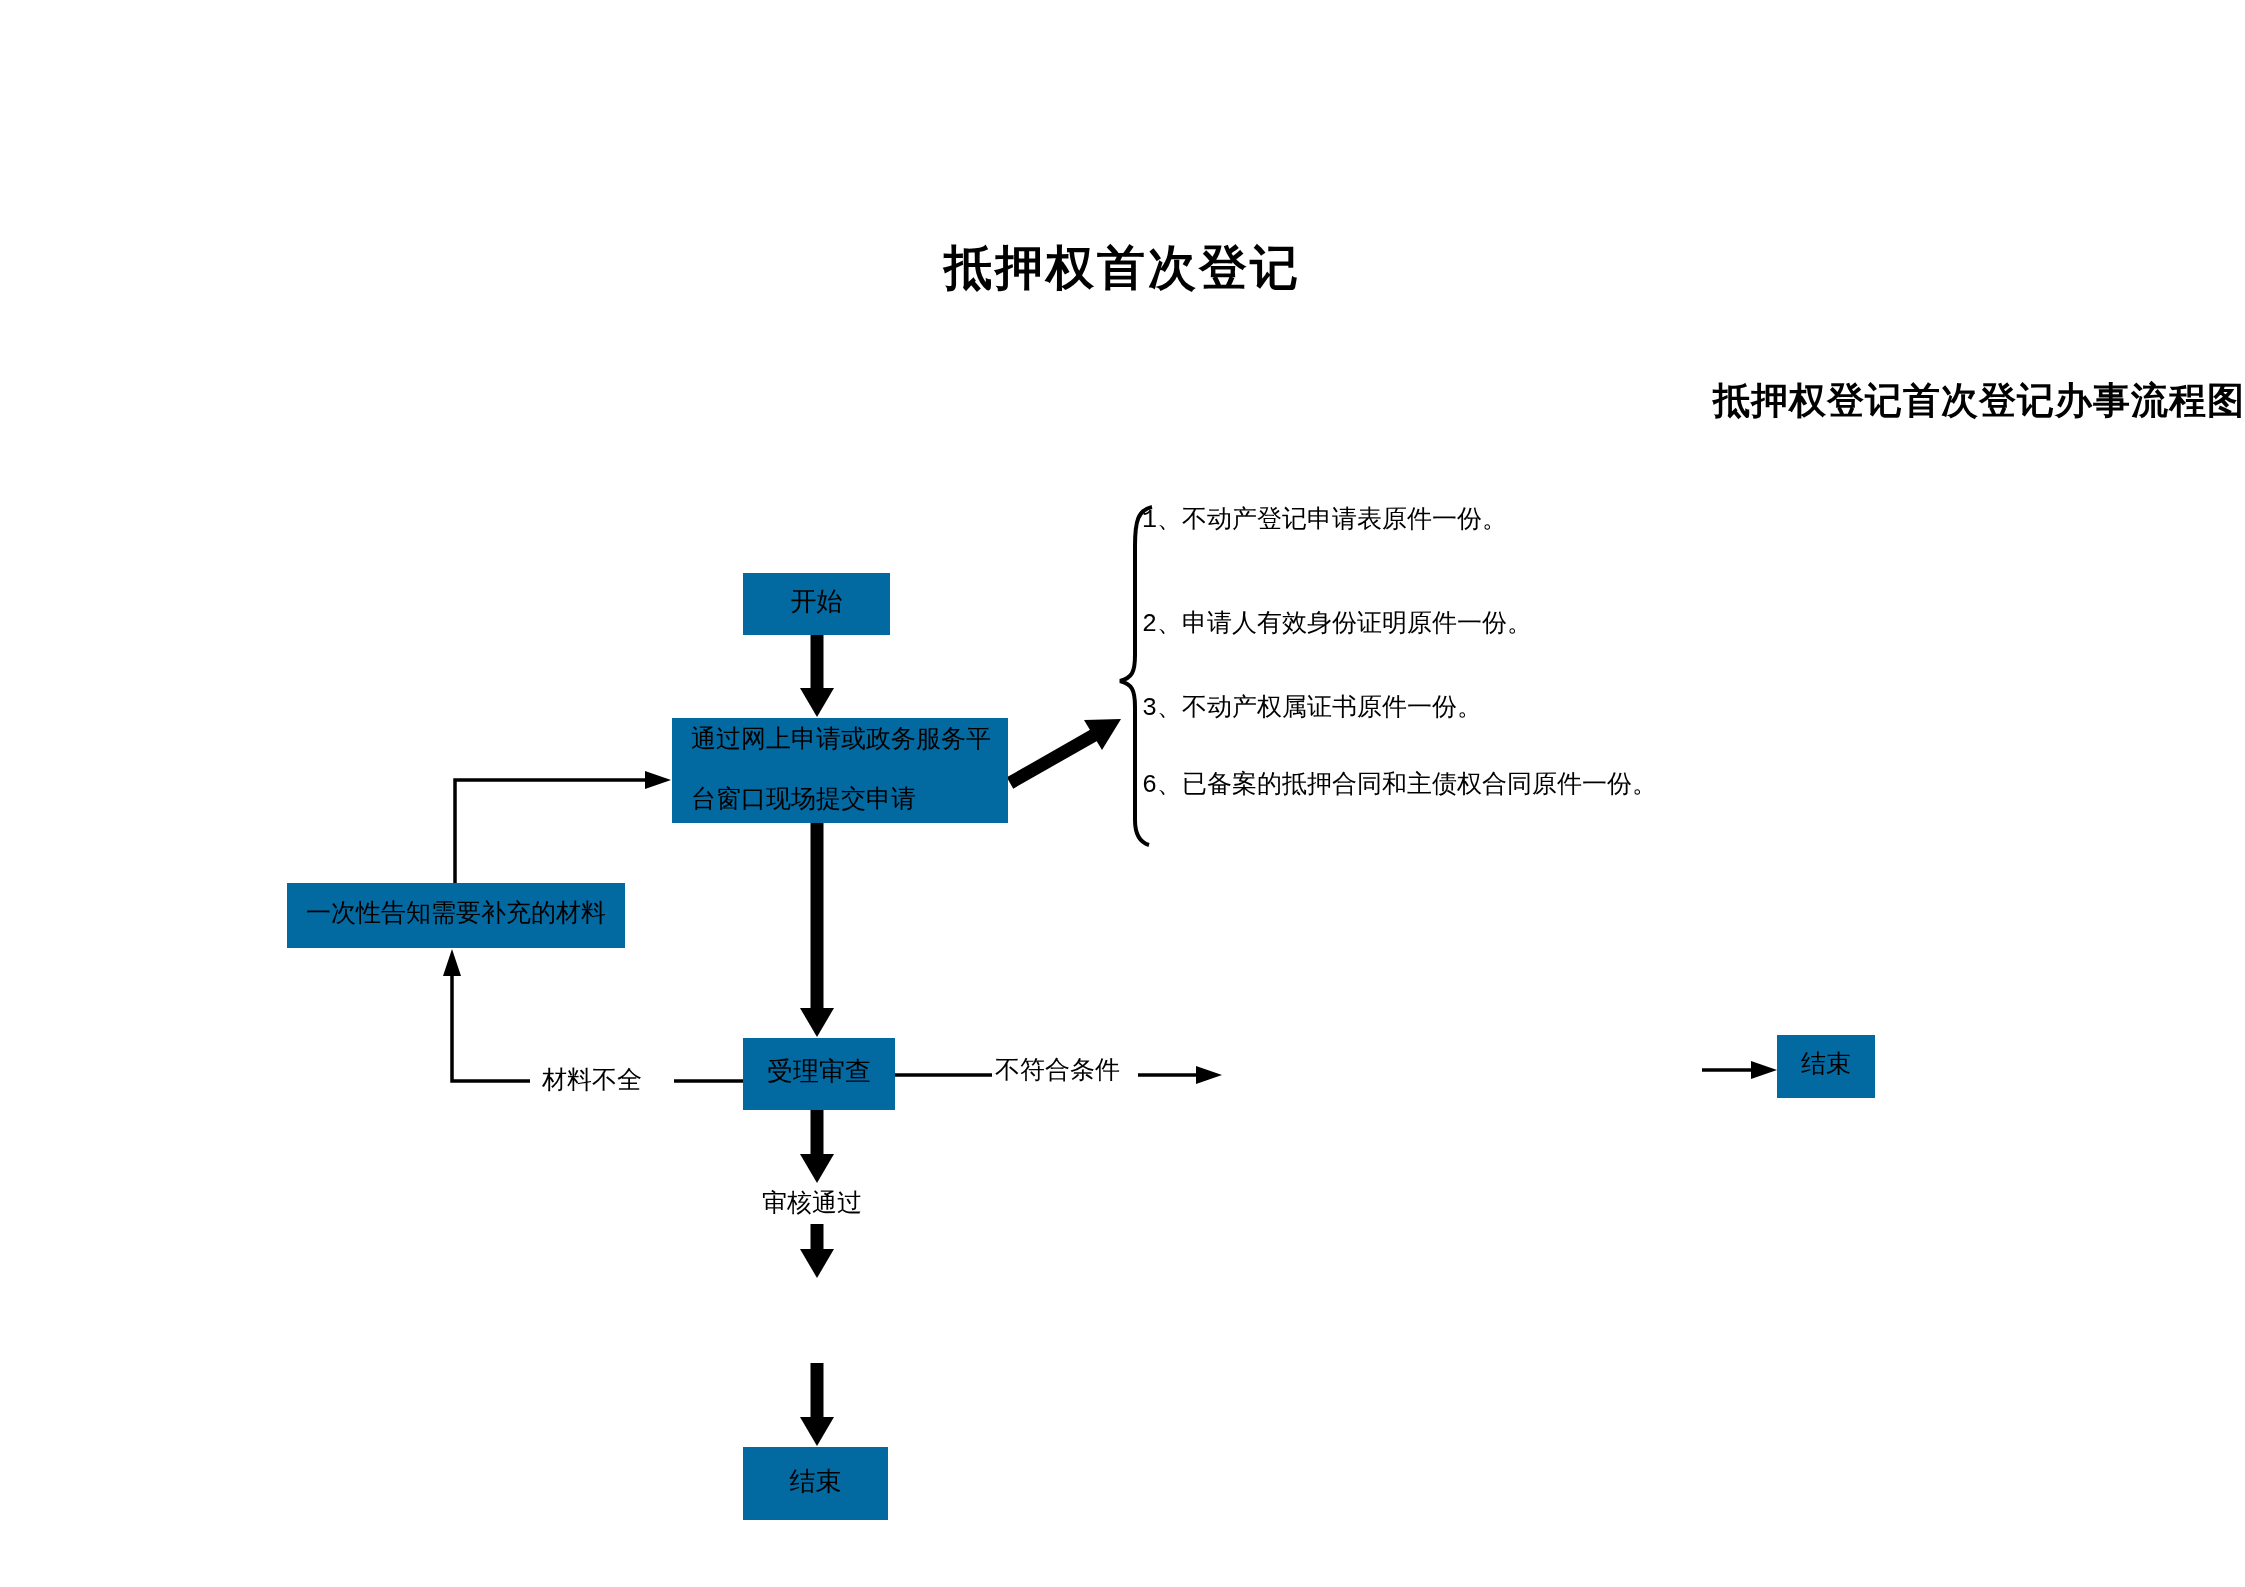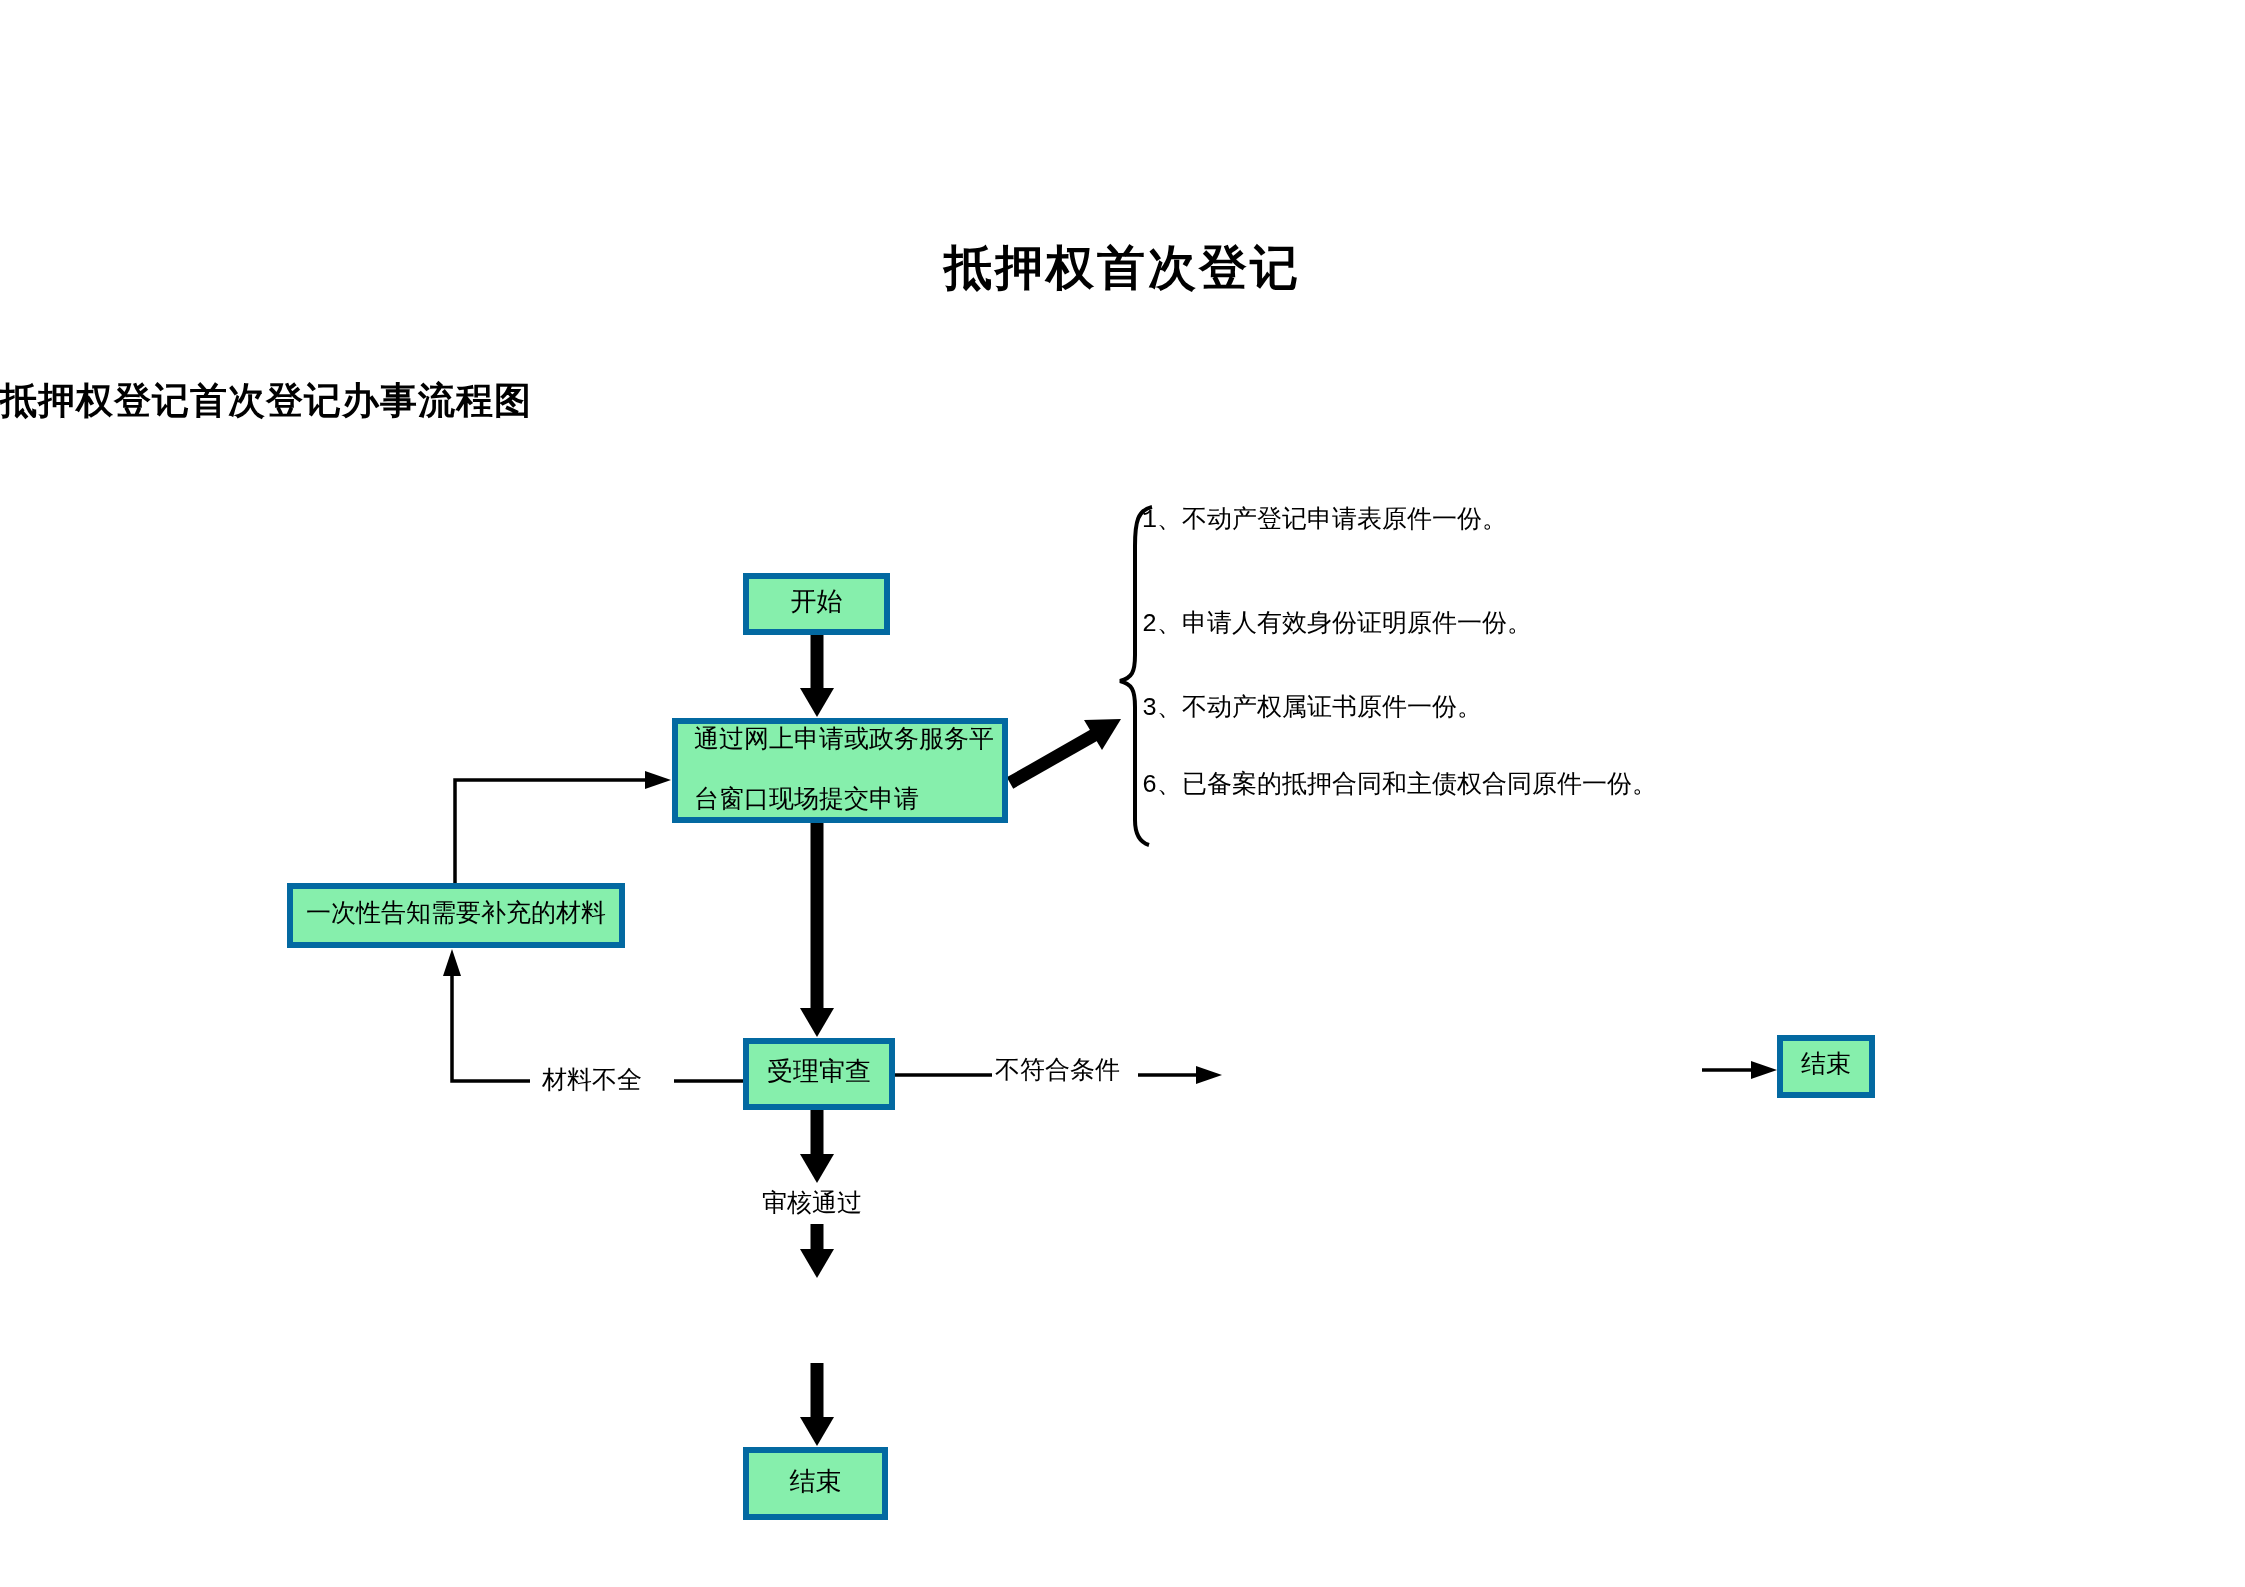--- a/index.html
+++ b/index.html
@@ -11,29 +11,29 @@
     font-family:Liberation Mono, monospace;
     overflow:hidden;
   }
   .title {
     position:absolute; left:0; top:236px; width:100%;
     margin:0; text-align:center;
     font-size:48px; font-weight:bold; letter-spacing:3px;
   }
   .subtitle {
     position:absolute; left:0; top:376px; width:100%;
-    margin:0; text-align:left;
+    margin:0; text-align:right;
     font-size:37px; font-weight:bold; letter-spacing:1px;
   }
   svg.connectors {
     position:absolute; left:0; top:0; width:2245px; height:1587px;
   }
   .box {
     position:absolute; box-sizing:border-box;
-    border:6px solid #0369a1; background:#86efac;
+    border:3px solid #0369a1; background:#0369a1;
     display:flex; align-items:center; justify-content:center;
     font-size:26px; line-height:1.3; text-align:center;
   }
   .node-start      { left:743px;  top:573px;  width:147px; height:62px; }
   .node-submit     { left:672px;  top:718px;  width:336px; height:105px;
                      justify-content:flex-start; text-align:left;
                      padding:0 4px 0 16px; font-size:25px; line-height:60px;
                      word-break:break-all; }
   .node-notify     { left:287px;  top:883px;  width:338px; height:65px; font-size:25px; }
   .node-review     { left:743px;  top:1038px; width:152px; height:72px; }

